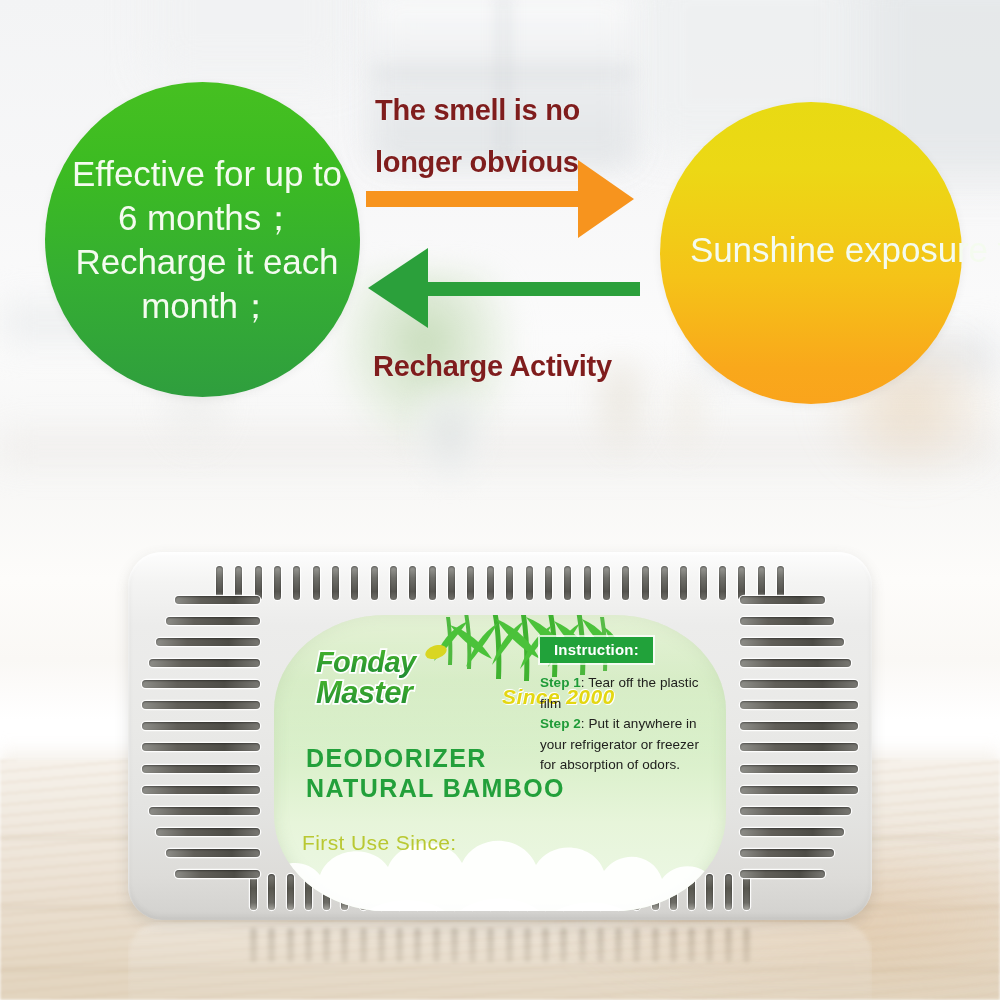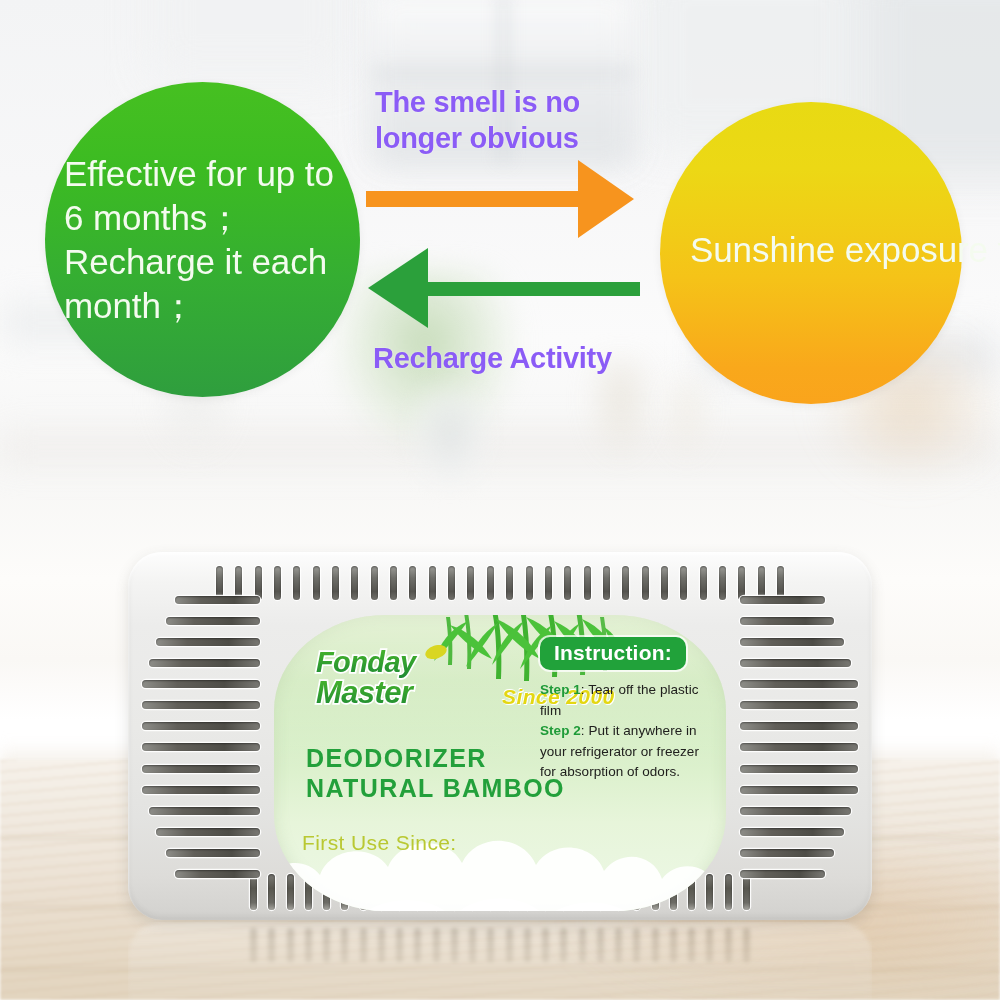--- a/index.html
+++ b/index.html
@@ -144,42 +144,43 @@
     color:#f4fbef;
     font-weight: 400;
     letter-spacing: -0.1px;
   }
   .bubble-green .bubble-text {
     font-size: 35px;
     line-height: 44px;
     padding-left: 19px;
     padding-right: 10px;
     margin-top: 0;
+    text-align: center;
   }
   .bubble-yellow .bubble-text {
     font-size: 35px;
     line-height: 46px;
     padding-left: 30px;
     padding-right: 6px;
     margin-top: -6px;
     white-space: nowrap;
   }
 
   
   .arrow-svg { position:absolute; overflow:visible; }
   .arrow-orange { left:366px; top:160px; }
   .arrow-green  { left:362px; top:248px; }
 
   
   .arrow-label {
     position:absolute;
-    color:#8b5cf6;
+    color:#7f1d1d;
     font-weight:700;
     font-size:29px;
-    line-height:36px;
+    line-height:52px;
     letter-spacing:-0.3px;
     text-shadow: 0 0 2px rgba(255,255,255,.6);
   }
   .label-top  { left:375px; top:84px;  width:270px; }
   .label-bot  { left:373px; top:340px; width:300px; white-space:nowrap; }
 
   
   .device-wrap { position:absolute; left:128px; top:552px; width:744px; height:390px; }
 
   .device-shadow {
@@ -287,24 +288,24 @@
   }
   .first-use {
     position:absolute; left:28px; top:216px;
     font-size:21px; color:#b9c832; letter-spacing:.4px;
   }
 
   .instr-box { position:absolute; left:266px; top:22px; width:176px; }
   .instr-pill {
     display:inline-block;
     padding:4px 14px 5px 14px;
-    border-radius:10px;
+    border-radius:0;
     background:#21a23a;
     color:#ffffff;
-    font-size:21px;
+    font-size:15px;
     font-weight:700;
     letter-spacing:.2px;
     box-shadow: 0 0 0 2px rgba(255,255,255,.75);
   }
   .instr-lines {
     margin-top:10px;
     font-size:13.5px;
     line-height:20.5px;
     color:#20201e;
     letter-spacing:.05px;

